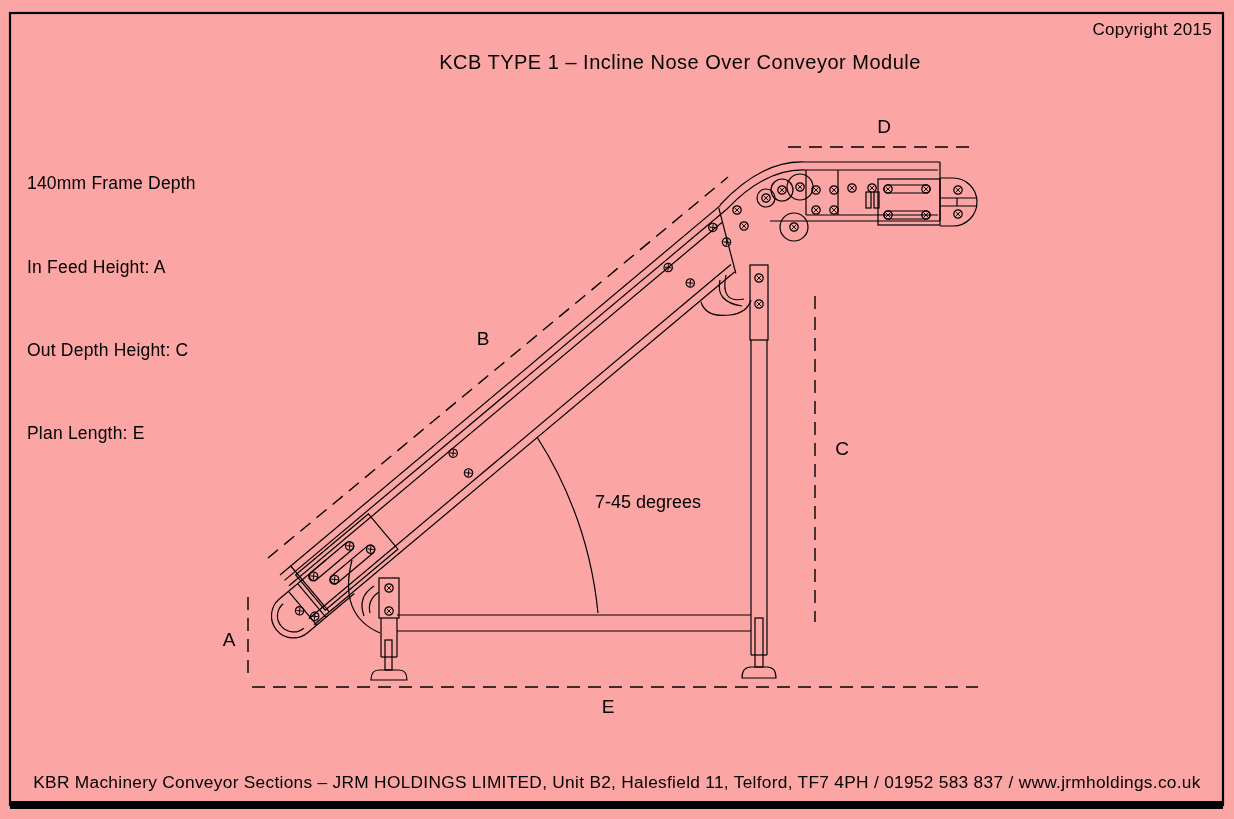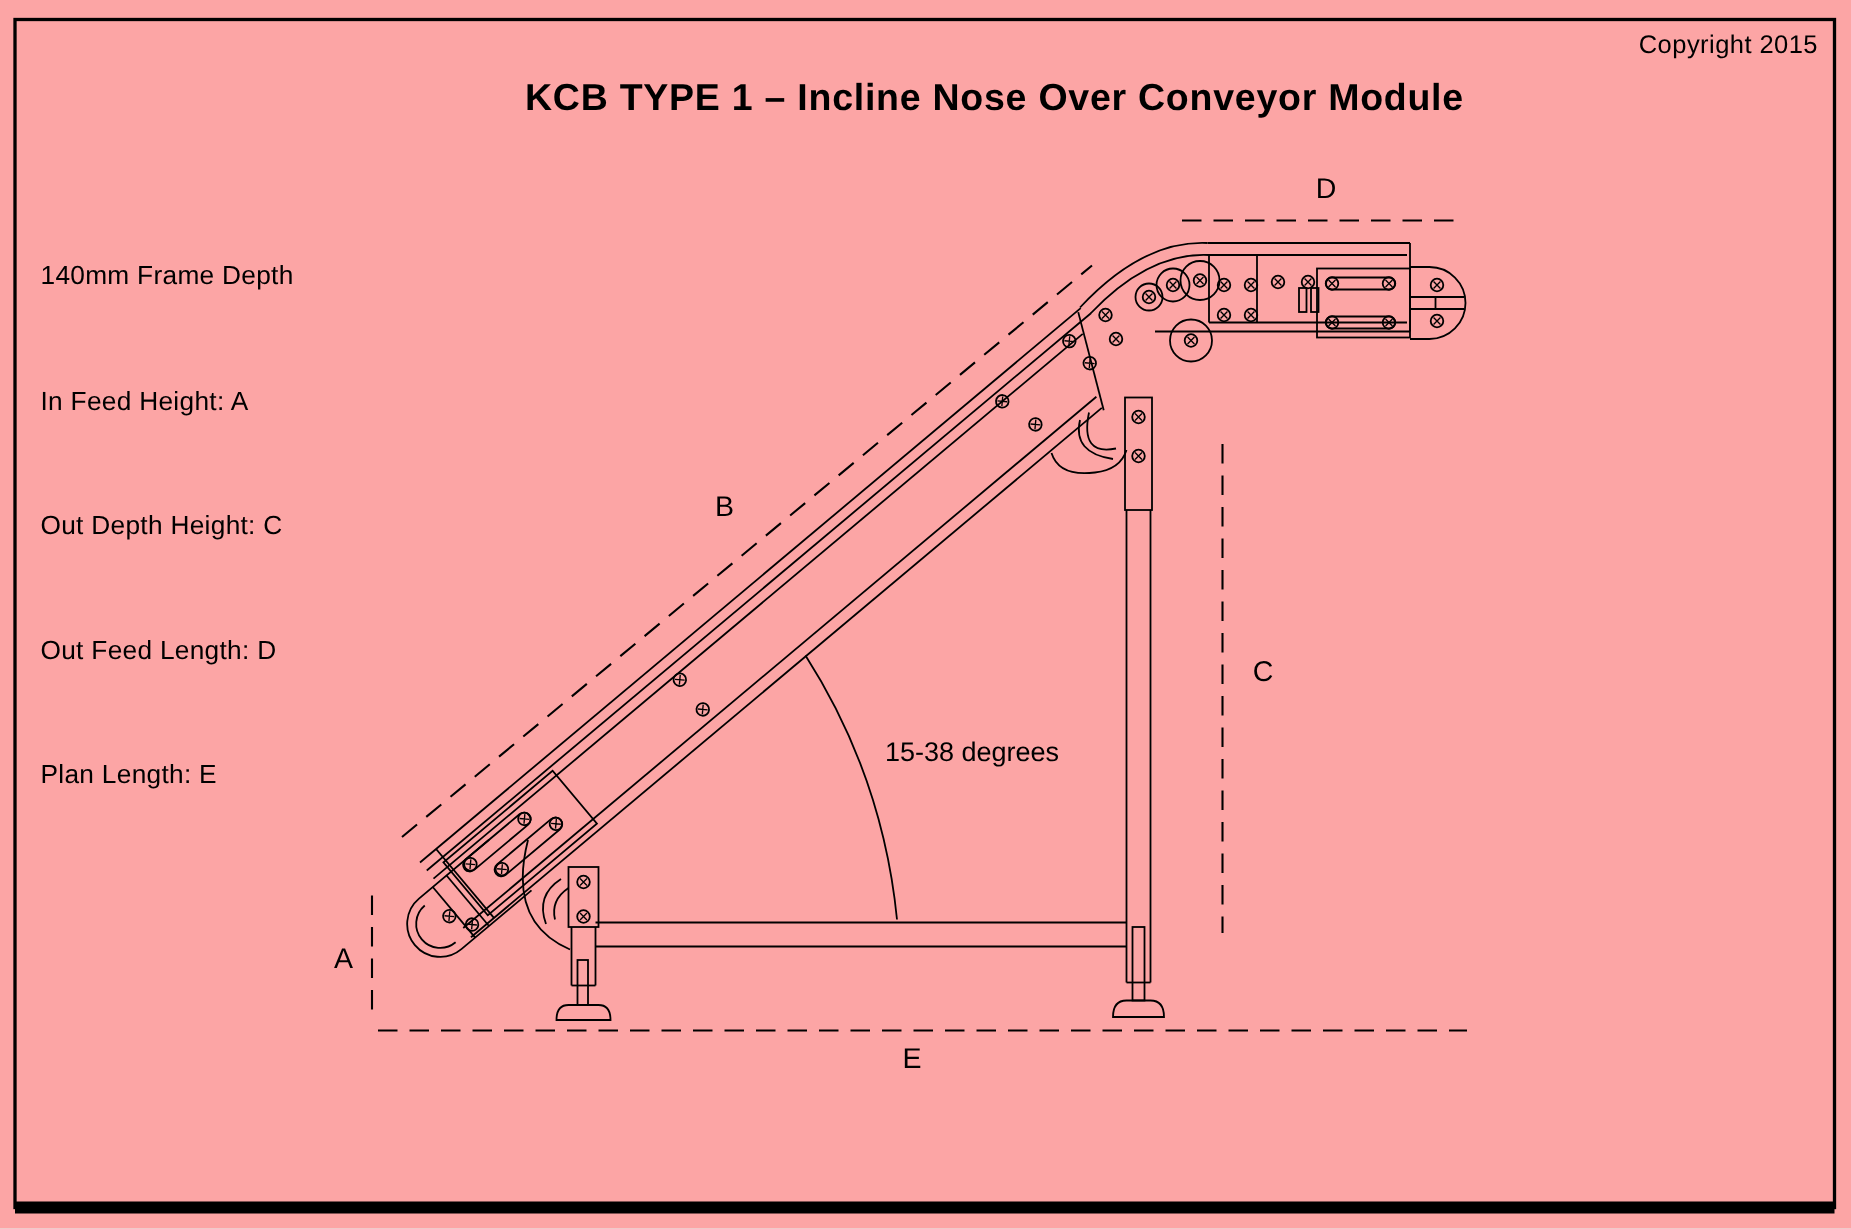--- a/index.html
+++ b/index.html
@@ -3,21 +3,21 @@
 <meta charset="utf-8">
 <style>
   html,body { margin:0; padding:0; background:#e8e8e8; }
   .page {
     position:relative; width:1234px; height:819px; background:#fca5a5;
     font-family:"Liberation Sans","DejaVu Sans",sans-serif; color:#000;
     overflow:hidden; margin:0 auto;
   }
   svg.drawing { position:absolute; left:0; top:0; }
   .txt { position:absolute; white-space:pre; color:#000; }
-  .page-title { left:350px; top:51px; width:660px; text-align:left; font-size:25px; letter-spacing:0.5px;font-weight:bold; }
+  .page-title { left:350px; top:51px; width:660px; text-align:center; font-size:20px; letter-spacing:0.5px; }
   .copyright  { top:20px; right:22px; font-size:17px; letter-spacing:0.3px; }
   .specs      { left:27px; top:115px; font-size:17.5px; line-height:27.7px; letter-spacing:0.2px; }
   .dim        { font-size:19px; transform:translate(-50%,-50%); }
   .angle-note { font-size:18px; transform:translate(-50%,-50%); }
   .footer     { left:0px; right:0px; top:772px; text-align:center; font-size:17.3px; letter-spacing:0.3px; }
 </style>
 </head>
 <body>
 
 <div class="page">
@@ -166,28 +166,28 @@
     </g>
   </svg>
 
   <div class="txt copyright">Copyright 2015</div>
   <div class="txt page-title">KCB TYPE 1 – Incline Nose Over Conveyor Module</div>
 
   <div class="txt specs">
     <div>140mm Frame Depth</div>
     <div>In Feed Height: A</div>
     <div>Out Depth Height: C</div>
-    <div>Out Feed Length: D</div>
     <div>Plan Length: E</div>
     
     
     
     
   </div>
 
   <div class="txt dim" style="left:884px; top:127px;">D</div>
   <div class="txt dim" style="left:483px; top:339px;">B</div>
   <div class="txt dim" style="left:842px; top:449px;">C</div>
   <div class="txt dim" style="left:229px; top:640px;">A</div>
   <div class="txt dim" style="left:608px; top:707px;">E</div>
-  <div class="txt angle-note" style="left:648px; top:502px;">15-38 degrees</div>
+  <div class="txt angle-note" style="left:648px; top:502px;">7-45 degrees</div>
 
+  <div class="txt footer">KBR Machinery Conveyor Sections – JRM HOLDINGS LIMITED, Unit B2, Halesfield 11, Telford, TF7 4PH / 01952 583 837 / www.jrmholdings.co.uk</div>
 </div>
 
 </body></html>

